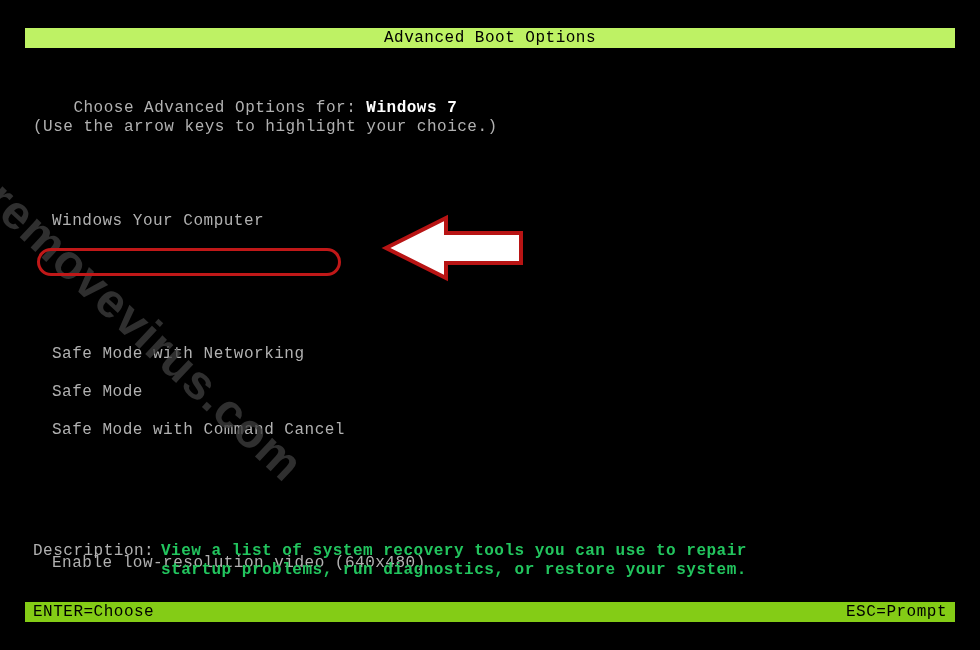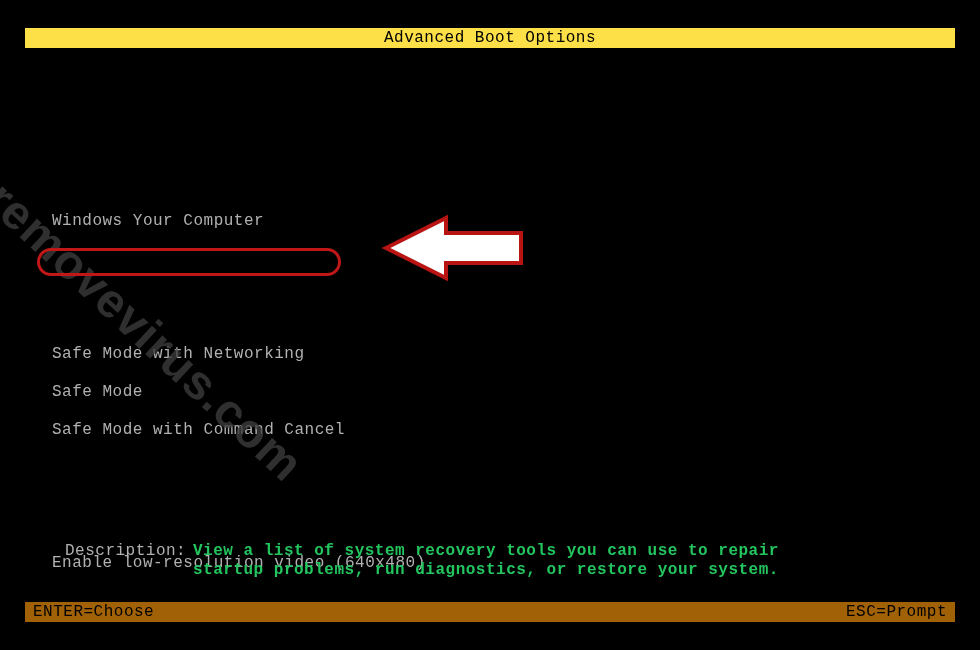--- a/index.html
+++ b/index.html
@@ -19,21 +19,21 @@
     width: 980px;
     height: 650px;
     background: #000;
   }
   .title-bar {
     position: absolute;
     left: 25px;
     right: 25px;
     top: 28px;
     height: 20px;
-    background: #fde047;
+    background: #bef264;
     color: #000;
     text-align: center;
     line-height: 20px;
     font-weight: normal;
   }
   .intro {
     position: absolute;
     left: 33px;
     top: 80px;
     white-space: pre;
@@ -60,34 +60,33 @@
     position: absolute;
     left: 33px;
     top: 523px;
     line-height: 19px;
     white-space: pre;
   }
   .desc-label {
     display: inline-block;
     width: 128px;
     vertical-align: top;
-    margin-left: 32px;
   }
   .desc-text {
     display: inline-block;
     font-weight: bold;
     color: #22c55e;
   }
   .footer-bar {
     position: absolute;
     left: 25px;
     right: 25px;
     bottom: 28px;
     height: 20px;
-    background: #a16207;
+    background: #84cc16;
     color: #000;
     line-height: 20px;
   }
   .footer-left {
     position: absolute;
     left: 8px;
   }
   .footer-right {
     position: absolute;
     right: 8px;
@@ -126,20 +125,24 @@
 </style>
 </head>
 <body>
 
 <div id="screen">
 
   <div class="title-bar">
     <span>Advanced Boot Options</span>
   </div>
 
+  <div class="intro">
+    <span>Choose Advanced Options for: </span><span class="os">Windows 7</span>
+<span>(Use the arrow keys to highlight your choice.)</span>
+  </div>
 
   <div class="menu">
     <div class="group">
 <div class="item">Windows Your Computer</div>
     </div>
     <div class="group">
 <div class="item">Safe Mode with Networking</div>
 <div class="item">Safe Mode</div>
 <div class="item">Safe Mode with Command Cancel</div>
     </div>

